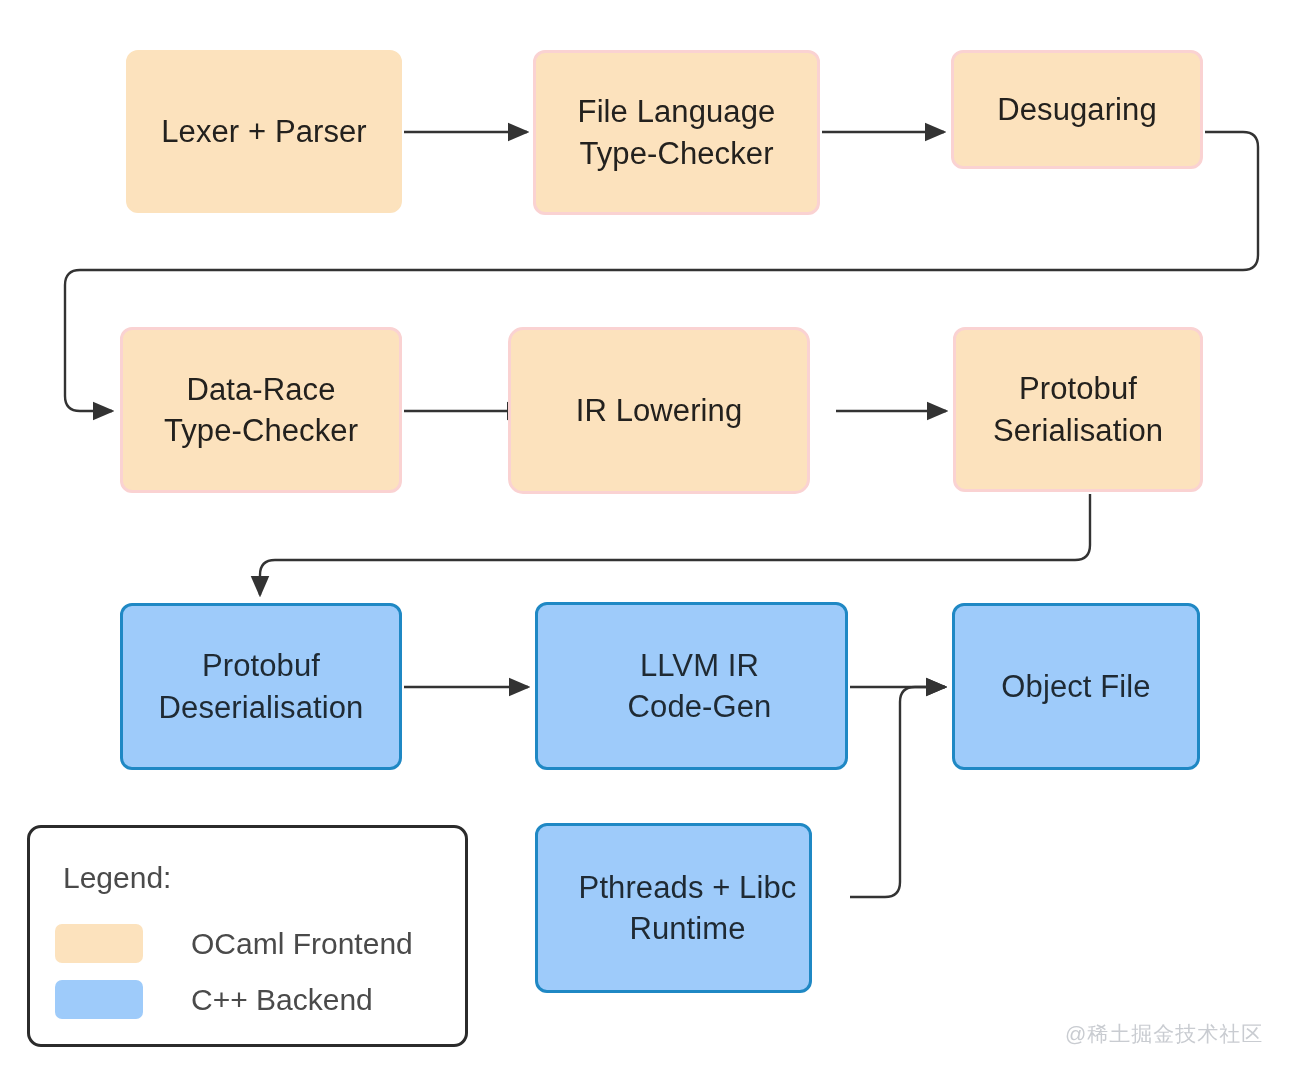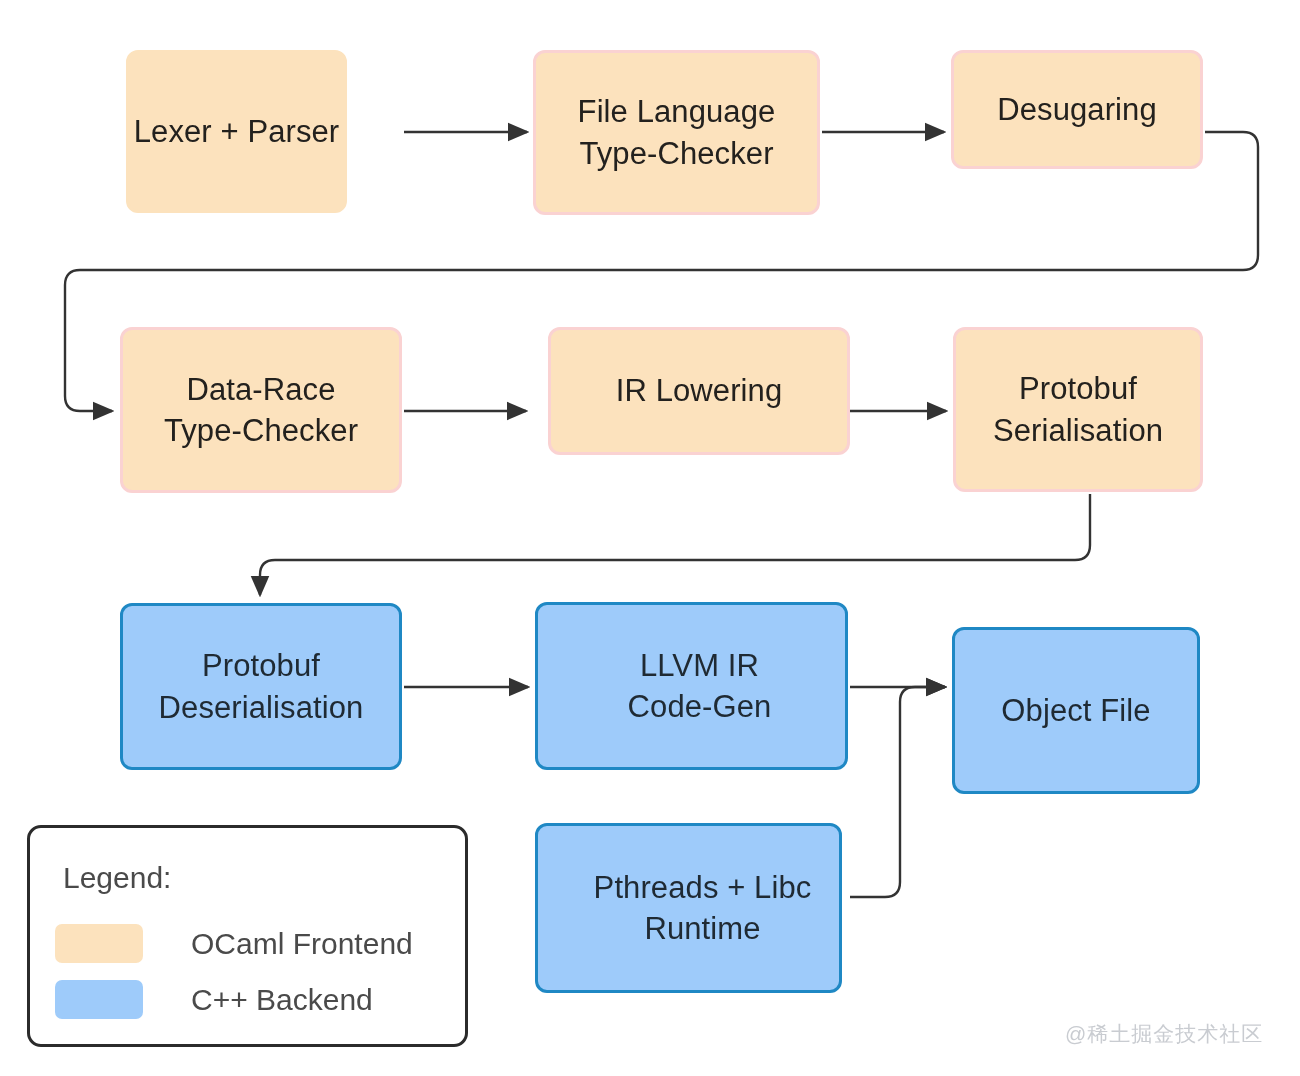--- a/index.html
+++ b/index.html
@@ -120,35 +120,35 @@
         <path d="M 404 411 L 526 411" marker-end="url(#arrowhead)"></path>
         <path d="M 836 411 L 946 411" marker-end="url(#arrowhead)"></path>
         <path d="M 1090 494 L 1090 545 Q 1090 560 1075 560 L 275 560 Q 260 560 260 575 L 260 595" marker-end="url(#arrowhead)"></path>
         <path d="M 404 687 L 528 687" marker-end="url(#arrowhead)"></path>
         <path d="M 850 687 L 945 687" marker-end="url(#arrowhead)"></path>
         <path d="M 850 897 L 885 897 Q 900 897 900 882 L 900 702 Q 900 687 915 687 L 945 687" marker-end="url(#arrowhead)"></path>
       </g>
   </svg>
 
   <div id="nodes-layer">
-      <div class="node frontend noborder" style="left: 126px; top: 50px; width: 221px; height: 163px;"><span>Lexer + Parser</span></div>
+      <div class="node frontend noborder" style="left: 126px; top: 50px; width: 276px; height: 163px;"><span>Lexer + Parser</span></div>
       <div class="node frontend" style="left: 533px; top: 50px; width: 287px; height: 165px;"><span>File Language
 Type-Checker</span></div>
       <div class="node frontend" style="left: 951px; top: 50px; width: 252px; height: 119px;"><span>Desugaring</span></div>
       <div class="node frontend" style="left: 120px; top: 327px; width: 282px; height: 166px; align-items: center;"><span>Data-Race
 Type-Checker</span></div>
-      <div class="node frontend" style="left: 548px; top: 327px; width: 302px; height: 128px;"><span>IR Lowering</span></div>
+      <div class="node frontend" style="left: 508px; top: 327px; width: 302px; height: 167px; border-radius: 15px;"><span>IR Lowering</span></div>
       <div class="node frontend" style="left: 953px; top: 327px; width: 250px; height: 165px;"><span>Protobuf
 Serialisation</span></div>
       <div class="node backend" style="left: 120px; top: 603px; width: 282px; height: 167px;"><span>Protobuf
 Deserialisation</span></div>
       <div class="node backend" style="left: 535px; top: 602px; width: 313px; height: 168px; padding-left: 16px;"><span>LLVM IR
 Code-Gen</span></div>
-      <div class="node backend" style="left: 952px; top: 603px; width: 248px; height: 167px; margin-top: 24px;"><span>Object File</span></div>
-      <div class="node backend" style="left: 535px; top: 823px; width: 307px; height: 170px; padding-left: 28px;"><span>Pthreads + Libc
+      <div class="node backend" style="left: 952px; top: 603px; width: 248px; height: 167px;"><span>Object File</span></div>
+      <div class="node backend" style="left: 535px; top: 823px; width: 277px; height: 170px; padding-left: 28px;"><span>Pthreads + Libc
 Runtime</span></div>
     </div>
 
   <div id="legend">
     <div id="legend-title">Legend:</div>
     <div class="legend-row" style="top:152px;">
       <div class="legend-swatch backend"></div>
       <div class="legend-label">C++ Backend</div>
     </div>
     <div class="legend-row" style="top:96px;">

